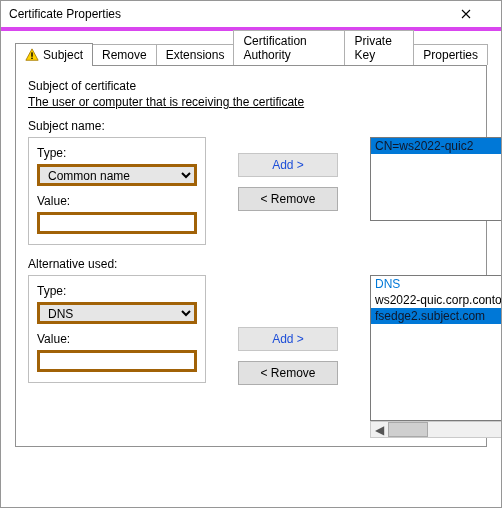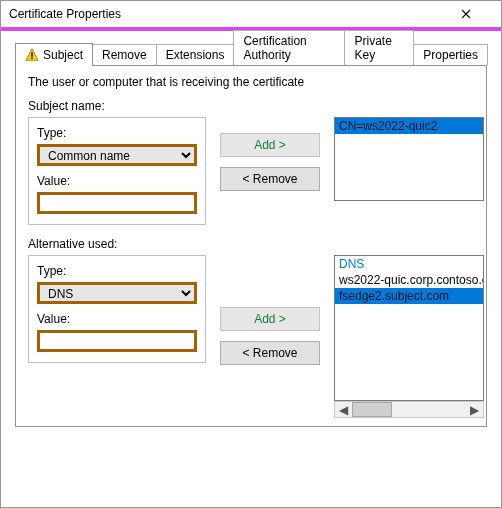--- a/index.html
+++ b/index.html
@@ -62,27 +62,27 @@
     background: #919191;
   }
   .tab-content {
     border: 1px solid #919191;
     border-top: none;
     padding: 10px 12px 8px 12px;
     position: relative;
   }
   .desc { margin: 0 0 10px 0; line-height: 1.35; }
   .section-h { margin: 4px 0 2px 0; }
-  .section-sub { margin: 0 0 10px 0; }
+  .section-sub { margin: 0 0 10px 0; text-decoration: underline; }
 
   .group-label { margin: 8px 0 4px 0; }
   .row3 {
     display: grid;
     grid-template-columns: 178px 100px 150px;
-    column-gap: 14px;
+    column-gap: 32px;
     align-items: start;
   }
   .fieldbox {
     border: 1px solid #bfbfbf;
     padding: 6px 8px 10px 8px;
   }
   .flabel { margin: 2px 0 4px 0; }
   select, input[type="text"] {
     width: 100%;
     font: inherit;
@@ -98,21 +98,21 @@
     gap: 10px;
     padding-top: 16px;
   }
   .wbtn {
     width: 100px; height: 24px;
     border: 1px solid #adadad;
     background: #e1e1e1;
     font: inherit;
     cursor: default;
   }
-  .wbtn:disabled { color: #15803d; background: #e6e6e6; border-color: #c6c6c6; }
+  .wbtn:disabled { color: #1d4ed8; background: #e6e6e6; border-color: #c6c6c6; }
   .listbox {
     border: 1px solid #7a7a7a;
     height: 84px;
     overflow: hidden;
     background: #fff;
     font-size: 12px;
   }
   .listbox.tall { height: 146px; }
   .li {
     padding: 1px 4px;
@@ -184,20 +184,21 @@
       </div>
     <div class="tab">
         <span>Private Key</span>
       </div>
     <div class="tab">
         <span>Properties</span>
       </div>
   </div>
 
   <div class="tab-content">
+    <p class="section-h">Subject of certificate</p>
     <p class="section-sub">The user or computer that is receiving the certificate</p>
 
     <p class="group-label">Subject name:</p>
     <div class="row3">
       <div class="fieldbox">
         <p class="flabel">Type:</p>
         <select>
           <option>Common name</option>
         </select>
         <p class="flabel" style="margin-top:8px">Value:</p>

